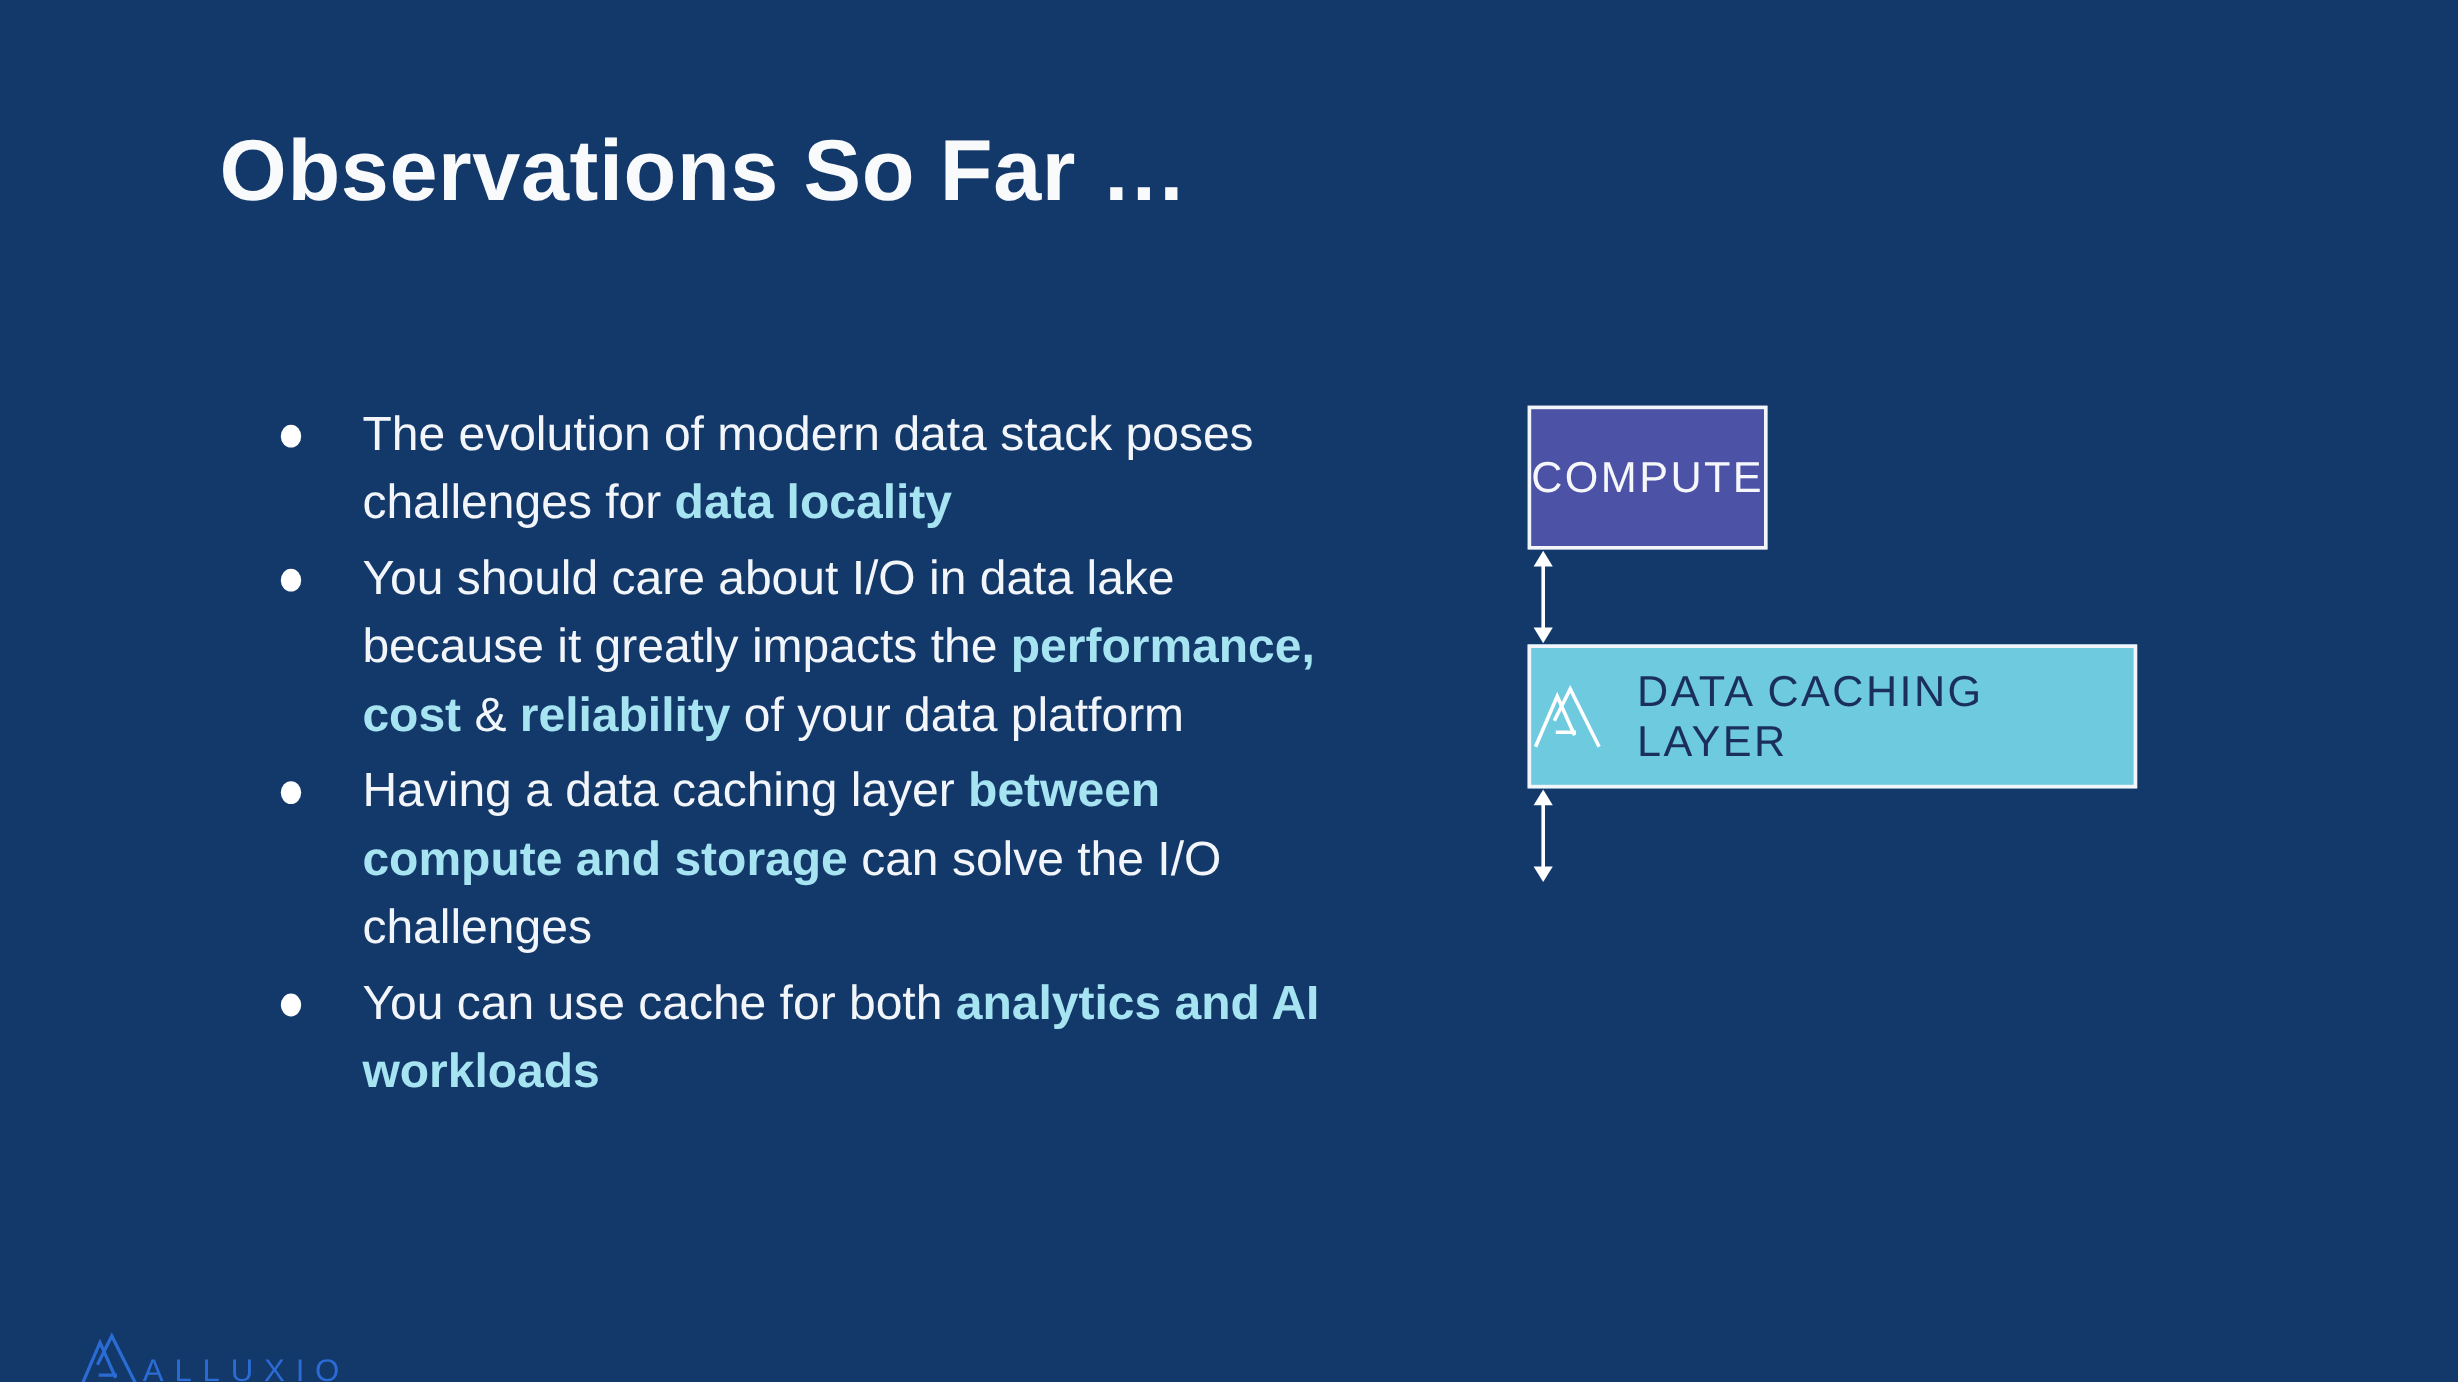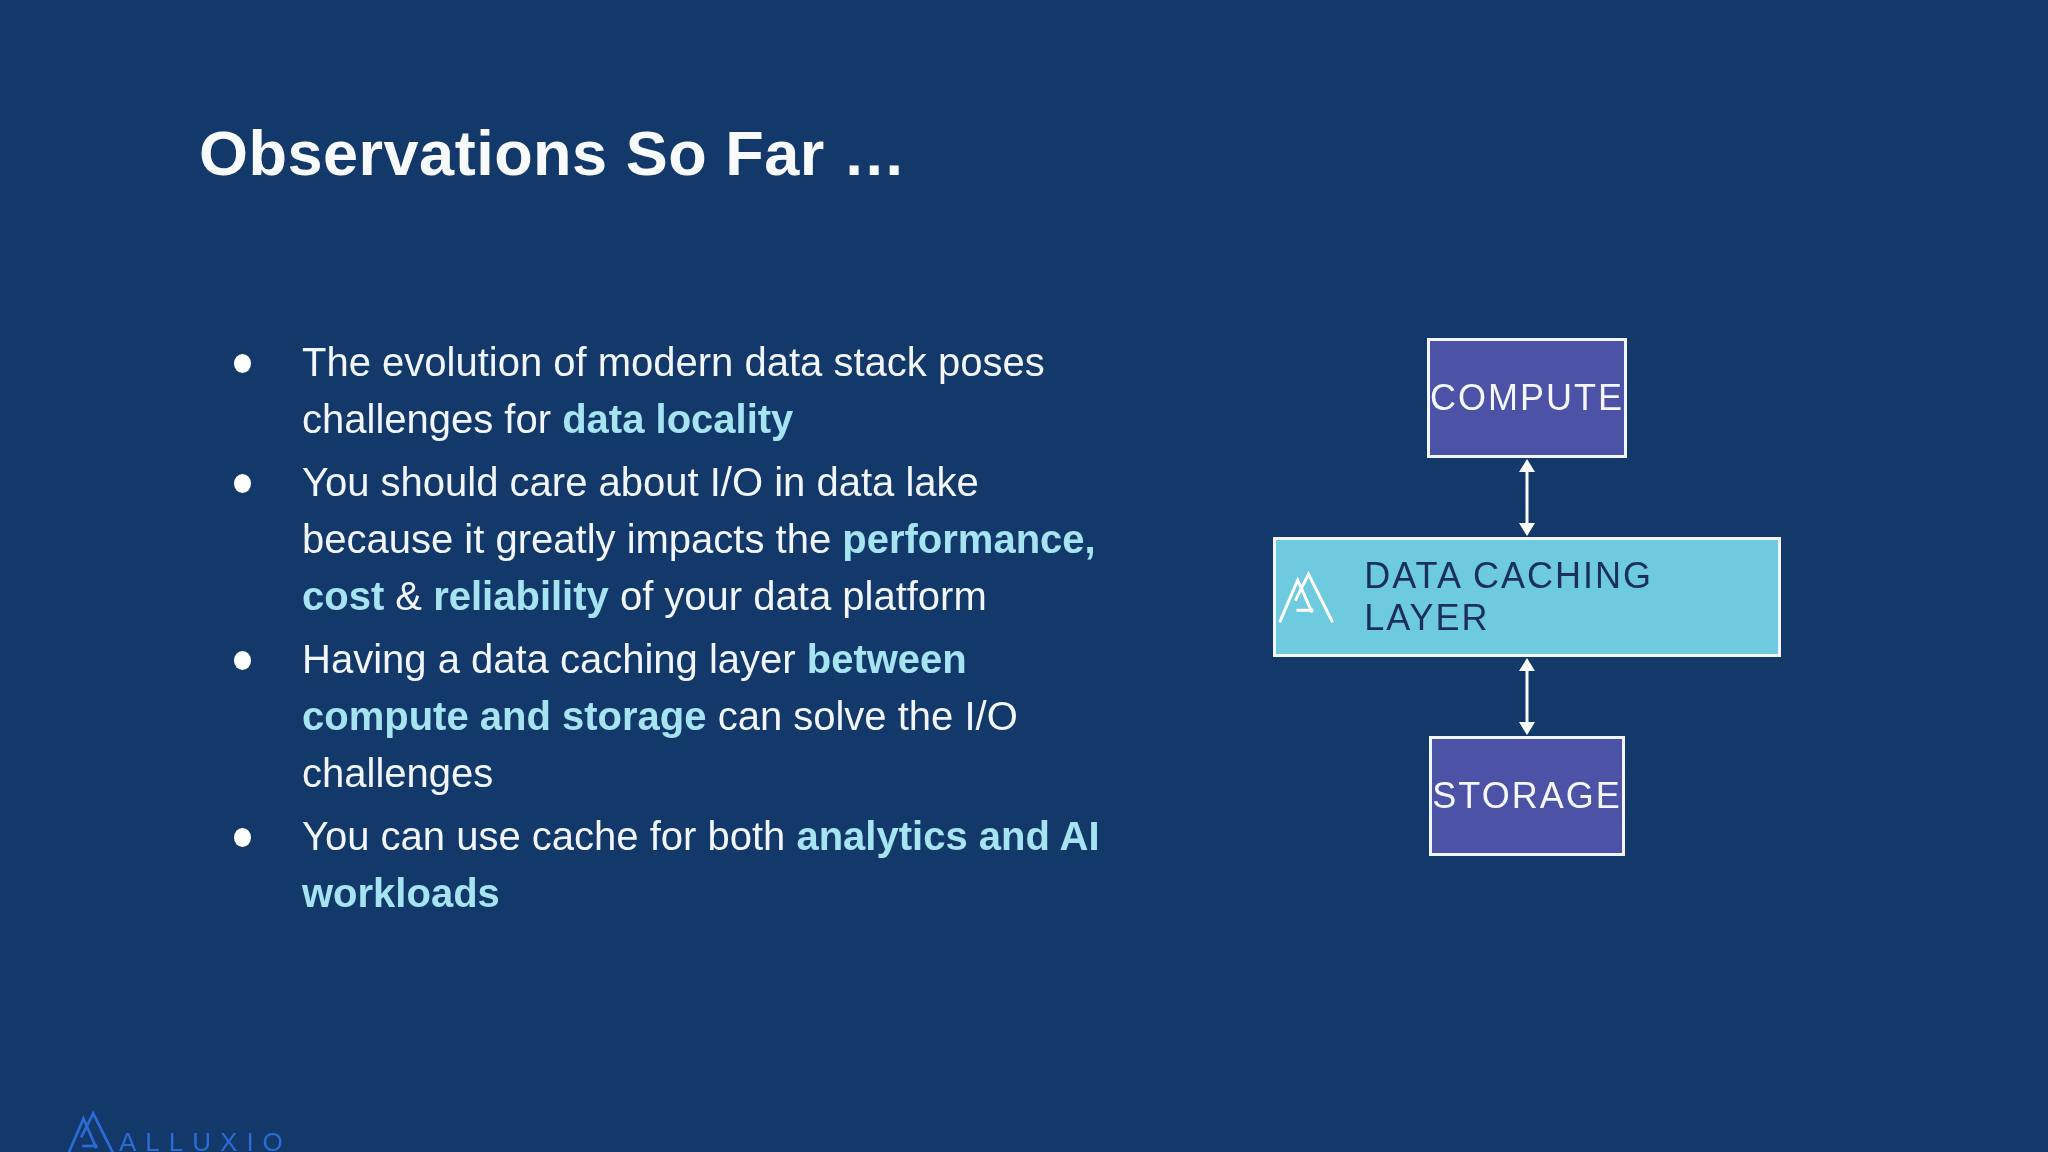--- a/index.html
+++ b/index.html
@@ -7,43 +7,43 @@
     width:2048px;height:1152px;
     background:#13386A;
     font-family:"Liberation Sans", sans-serif;
     overflow:hidden;
     position:relative;
   }
   .slide{position:absolute;inset:0;width:2048px;height:1152px;background:#13386A;}
 
   .slide-title{
     position:absolute;left:183px;top:100px;
-    font-size:63px;font-weight:700;color:#F8FAFC;
-    letter-spacing:0.5px;line-height:1.2;margin:16px;
+    font-size:72px;font-weight:700;color:#F8FAFC;
+    letter-spacing:0.5px;line-height:1.2;margin:0;
   }
 
   .bullet-list{
     position:absolute;left:286px;top:318px;width:800px;
     list-style:none;margin:16px;padding:0;
   }
   .bullet-item{
     position:relative;
     font-size:40px;line-height:57px;color:#F2F6FA;
     margin:0 0 6px 0;
   }
   .bullet-dot{
     position:absolute;left:-68px;top:20px;
     width:17px;height:19px;border-radius:50%;
     background:#FFFFFF;display:block;
   }
   .hl{color:#A7E4F2;font-weight:700;}
 
   .diagram{
     position:absolute;left:1273px;top:338px;width:508px;
-    display:flex;flex-direction:column;align-items:center;
+    display:flex;flex-direction:column;align-items:flex-start;
   }
   .diagram-box{
     height:120px;box-sizing:border-box;
     border:3px solid #F2F5F9;
     display:flex;align-items:center;justify-content:center;
     font-size:36px;letter-spacing:2px;
   }
   .box-purple{background:#4C52A6;color:#F5F7FA;}
   .box-cyan{background:#6ECADF;color:#1B2F5E;gap:28px;}
   .arrow-zone{
@@ -114,23 +114,20 @@
     </div>
 
     <div class="arrow-zone">
       <svg class="arrow-svg" width="26" height="79" viewBox="0 0 26 79">
         <line x1="13" y1="11" x2="13" y2="68" stroke="#FFFFFF" stroke-width="3"></line>
         <path d="M13 1 L21 14 L5 14 Z" fill="#FFFFFF"></path>
         <path d="M13 78 L21 65 L5 65 Z" fill="#FFFFFF"></path>
       </svg>
     </div>
 
-    <div class="diagram-box box-purple">
-      <span>STORAGE</span>
-    </div>
 
   </div>
 
   <div class="footer-brand">
     <svg class="mark-svg" width="56" height="48" viewBox="0 0 100 88">
       <g fill="none" stroke="#2B6CD4" stroke-width="5" stroke-linejoin="miter" stroke-linecap="butt">
         <path d="M6 86 L36 16 L60 70"></path>
         <path d="M32 50 L54 6 L94 86"></path>
         <path d="M34 66 L62 66"></path>
       </g>

